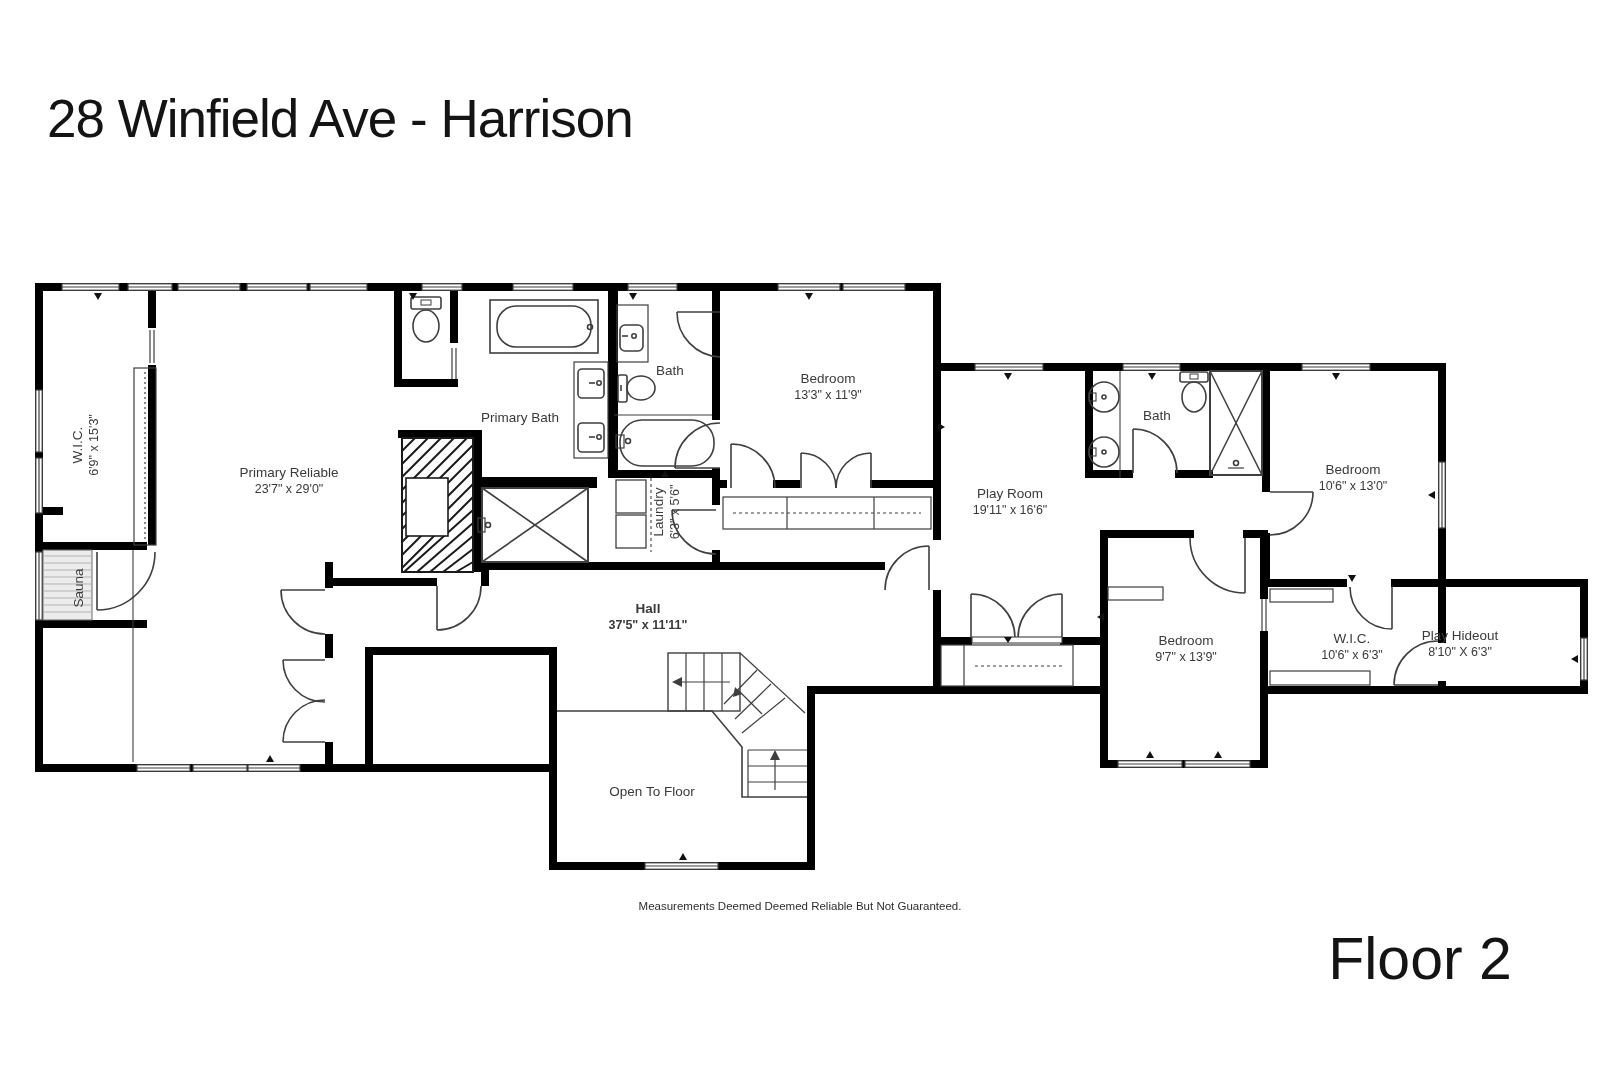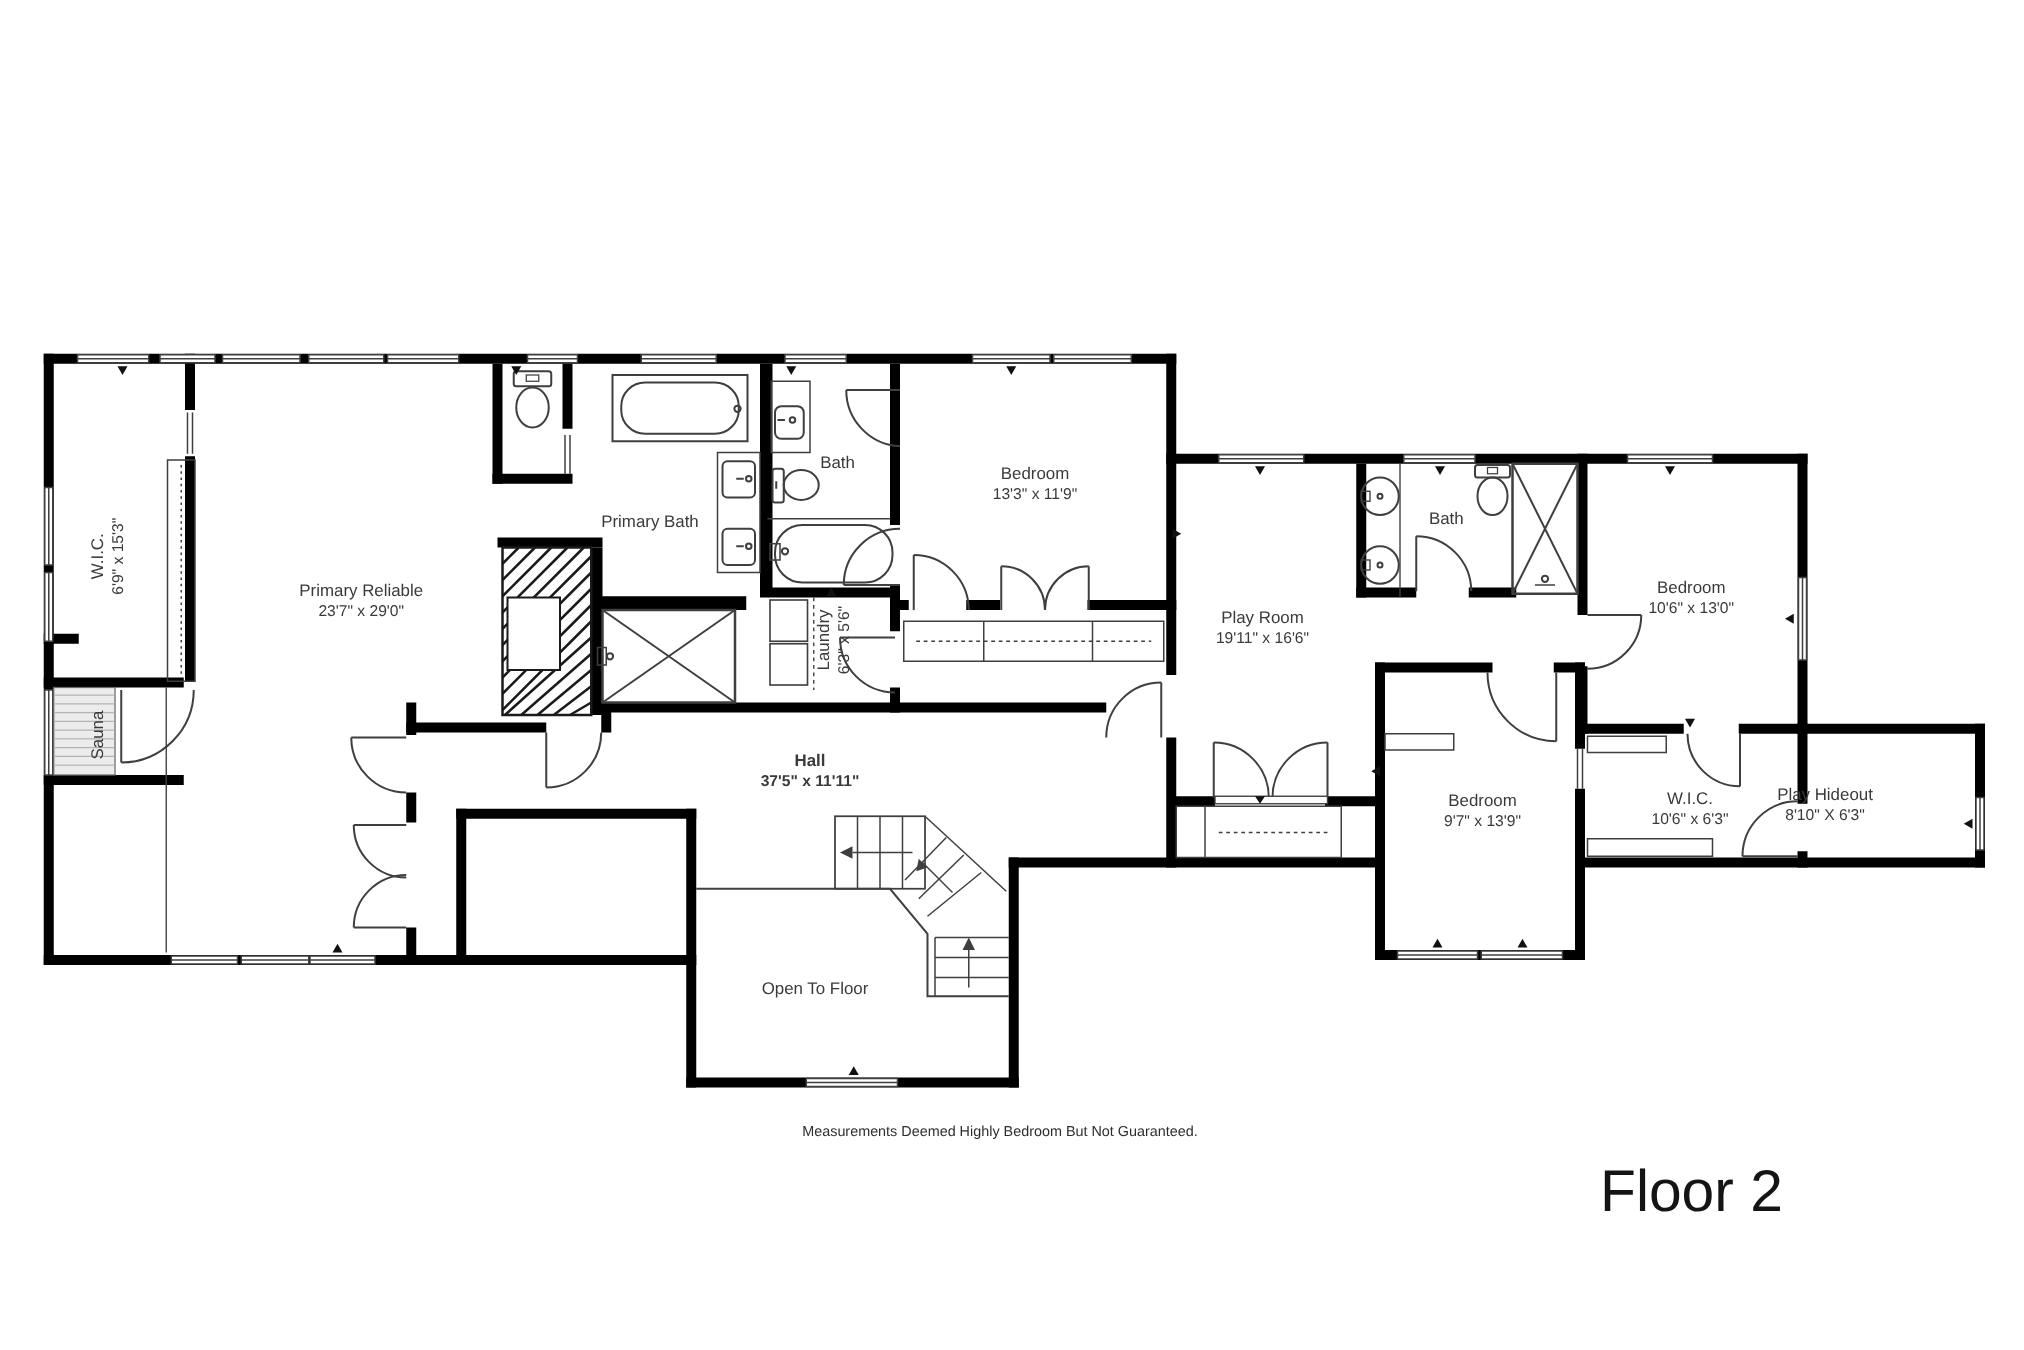--- a/index.html
+++ b/index.html
@@ -1,22 +1,22 @@
 <!DOCTYPE html>
 <html><head>
 <meta charset="utf-8">
 <style>
   html,body{margin:0;padding:0;background:#ffffff;}
   #page{position:relative;width:1619px;height:1080px;background:#ffffff;overflow:hidden;
         font-family:"Liberation Sans",sans-serif;}
   #plan-svg{position:absolute;left:0;top:0;}
   .page-title{position:absolute;left:47px;top:88px;font-size:53px;letter-spacing:-1px;
               color:#141414;font-weight:400;white-space:nowrap;}
-  .floor-label{position:absolute;left:1280px;top:925px;width:280px;text-align:left;
-               font-size:47px;color:#141414;font-weight:400;}
+  .floor-label{position:absolute;left:1280px;top:925px;width:280px;text-align:center;
+               font-size:59px;color:#141414;font-weight:400;}
   .disclaimer{position:absolute;left:590px;top:900px;width:420px;text-align:center;
               font-size:11.5px;color:#2e2e2e;}
   .room-label{position:absolute;transform:translate(-50%,-50%);text-align:center;
               color:#3a3a3a;font-size:13.5px;line-height:17px;white-space:nowrap;}
   .room-label.rot{transform:translate(-50%,-50%) rotate(-90deg);}
   .room-label .dims{font-size:12.5px;}
 </style>
 </head>
 <body>
 
@@ -435,20 +435,21 @@
       <path d="M 661 477 L 669 477 L 665 470 Z"></path>
       <path d="M 1348 575 L 1356 575 L 1352 582 Z"></path>
       <path d="M 1435 491 L 1435 499 L 1428 495 Z"></path>
       <path d="M 1578 655 L 1578 663 L 1571 659 Z"></path>
       <path d="M 938 423 L 938 431 L 945 427 Z"></path>
       <path d="M 1104 613 L 1104 621 L 1097 617 Z"></path>
       <path d="M 1004 637 L 1012 637 L 1008 643 Z"></path>
     </g>
   </svg>
 
+  <div class="page-title">28 Winfield Ave - Harrison</div>
 
   <div class="room-label rot" style="left:86px;top:445px;">
     <div>W.I.C.</div>
     <div class="dims">6'9" x 15'3"</div>
   </div>
 
   <div class="room-label rot" style="left:78px;top:588px;">
     <div>Sauna</div>
   </div>
 
@@ -506,15 +507,15 @@
   <div class="room-label" style="left:1352px;top:647px;">
     <div>W.I.C.</div>
     <div class="dims">10'6" x 6'3"</div>
   </div>
 
   <div class="room-label" style="left:1460px;top:644px;">
     <div>Play Hideout</div>
     <div class="dims">8'10" X 6'3"</div>
   </div>
 
-  <div class="disclaimer">Measurements Deemed Highly Bedroom But Not Guaranteed.</div>
+  <div class="disclaimer">Measurements Deemed Deemed Reliable But Not Guaranteed.</div>
   <div class="floor-label">Floor 2</div>
 </div>
 
 </body></html>

